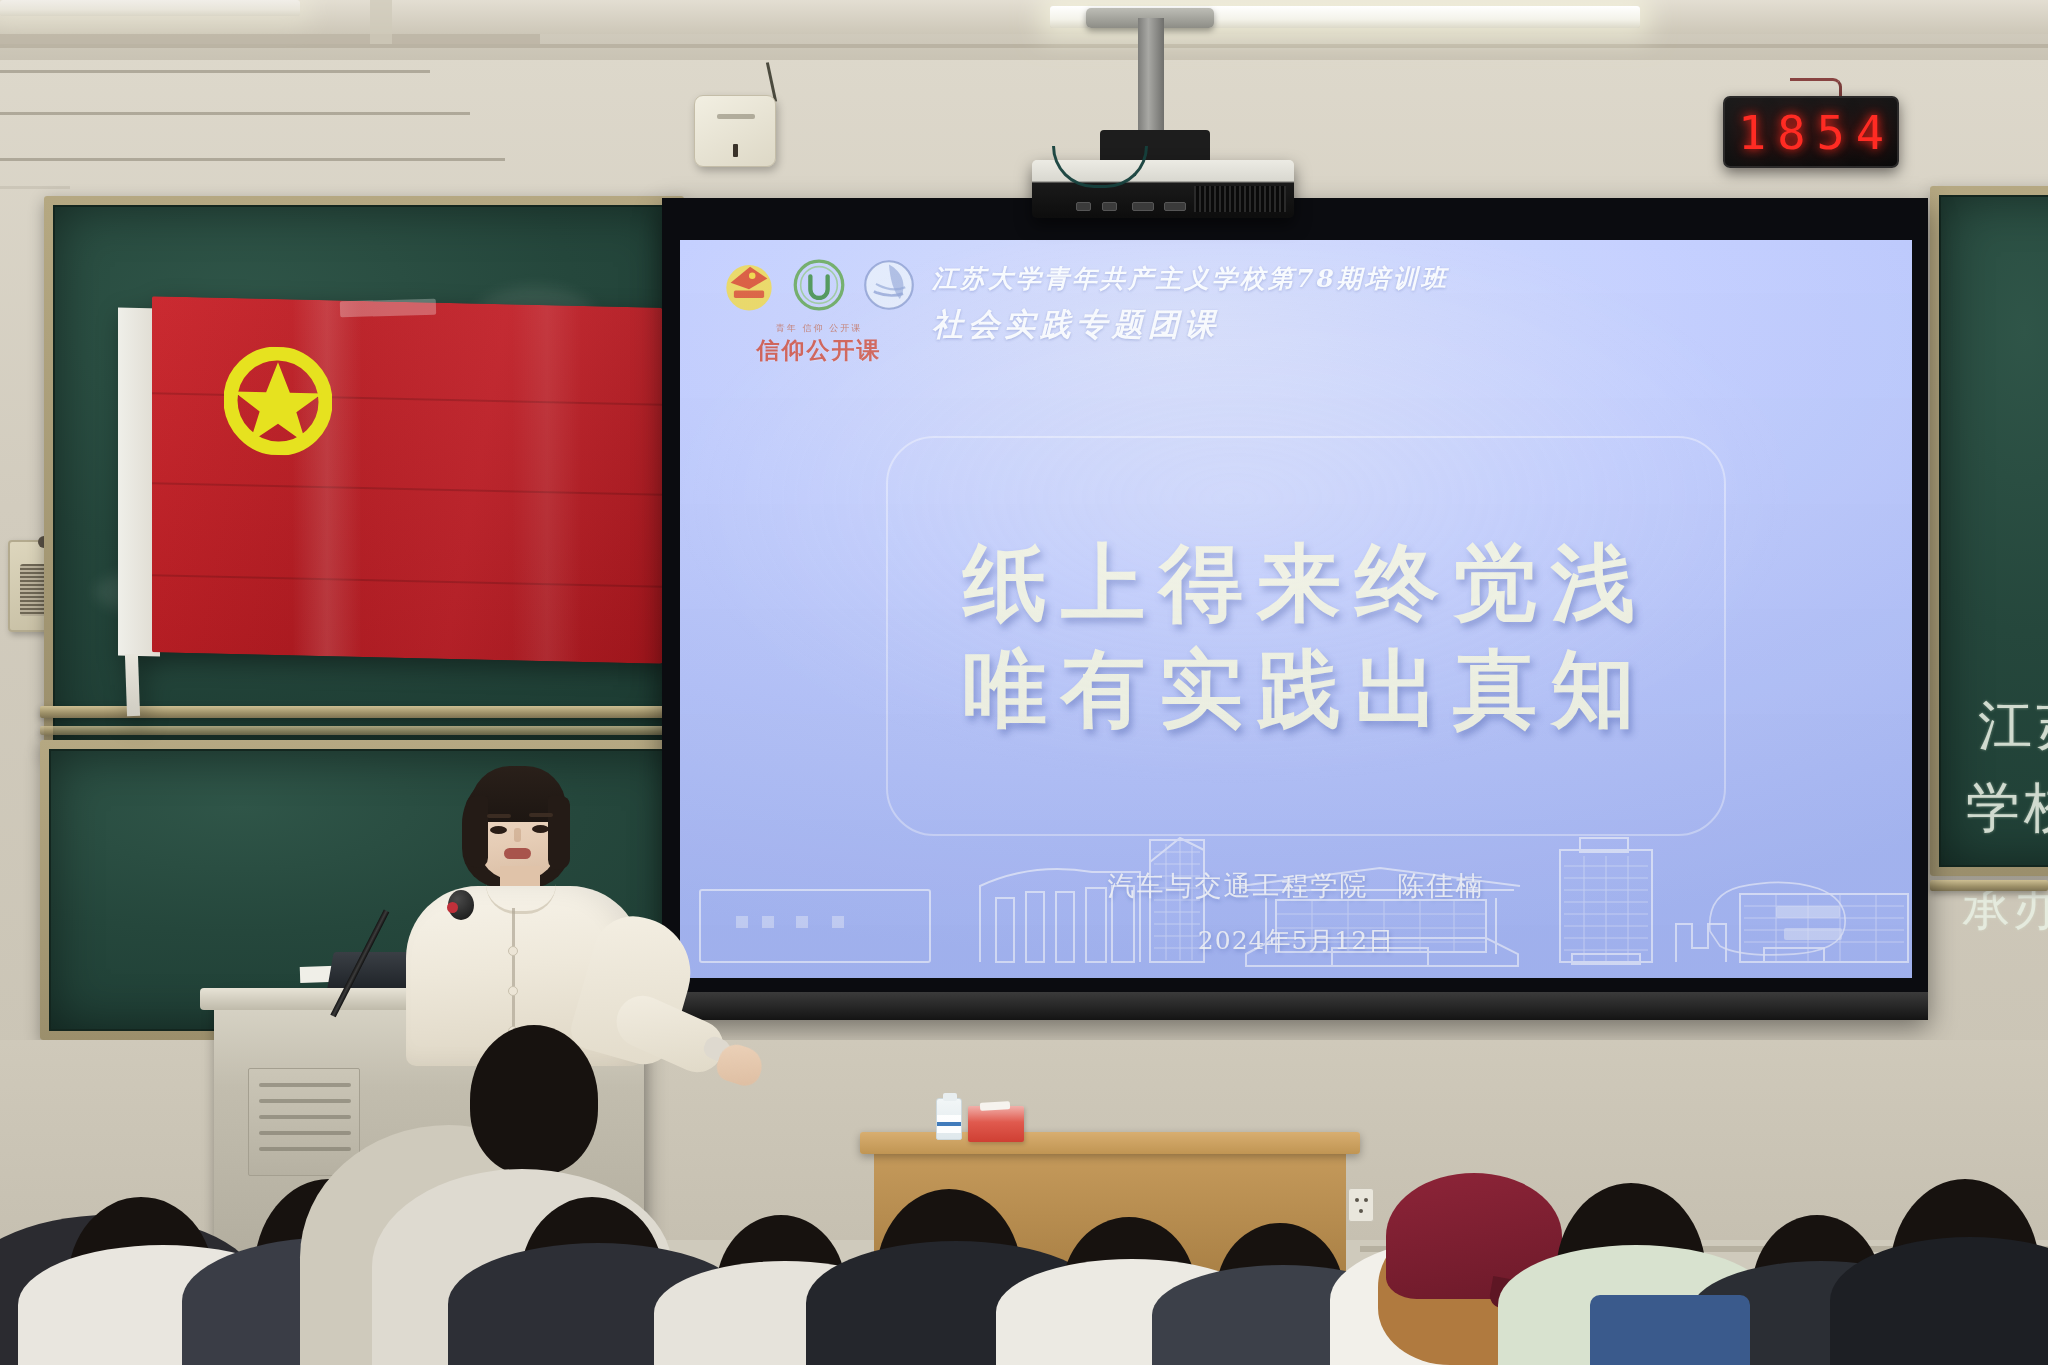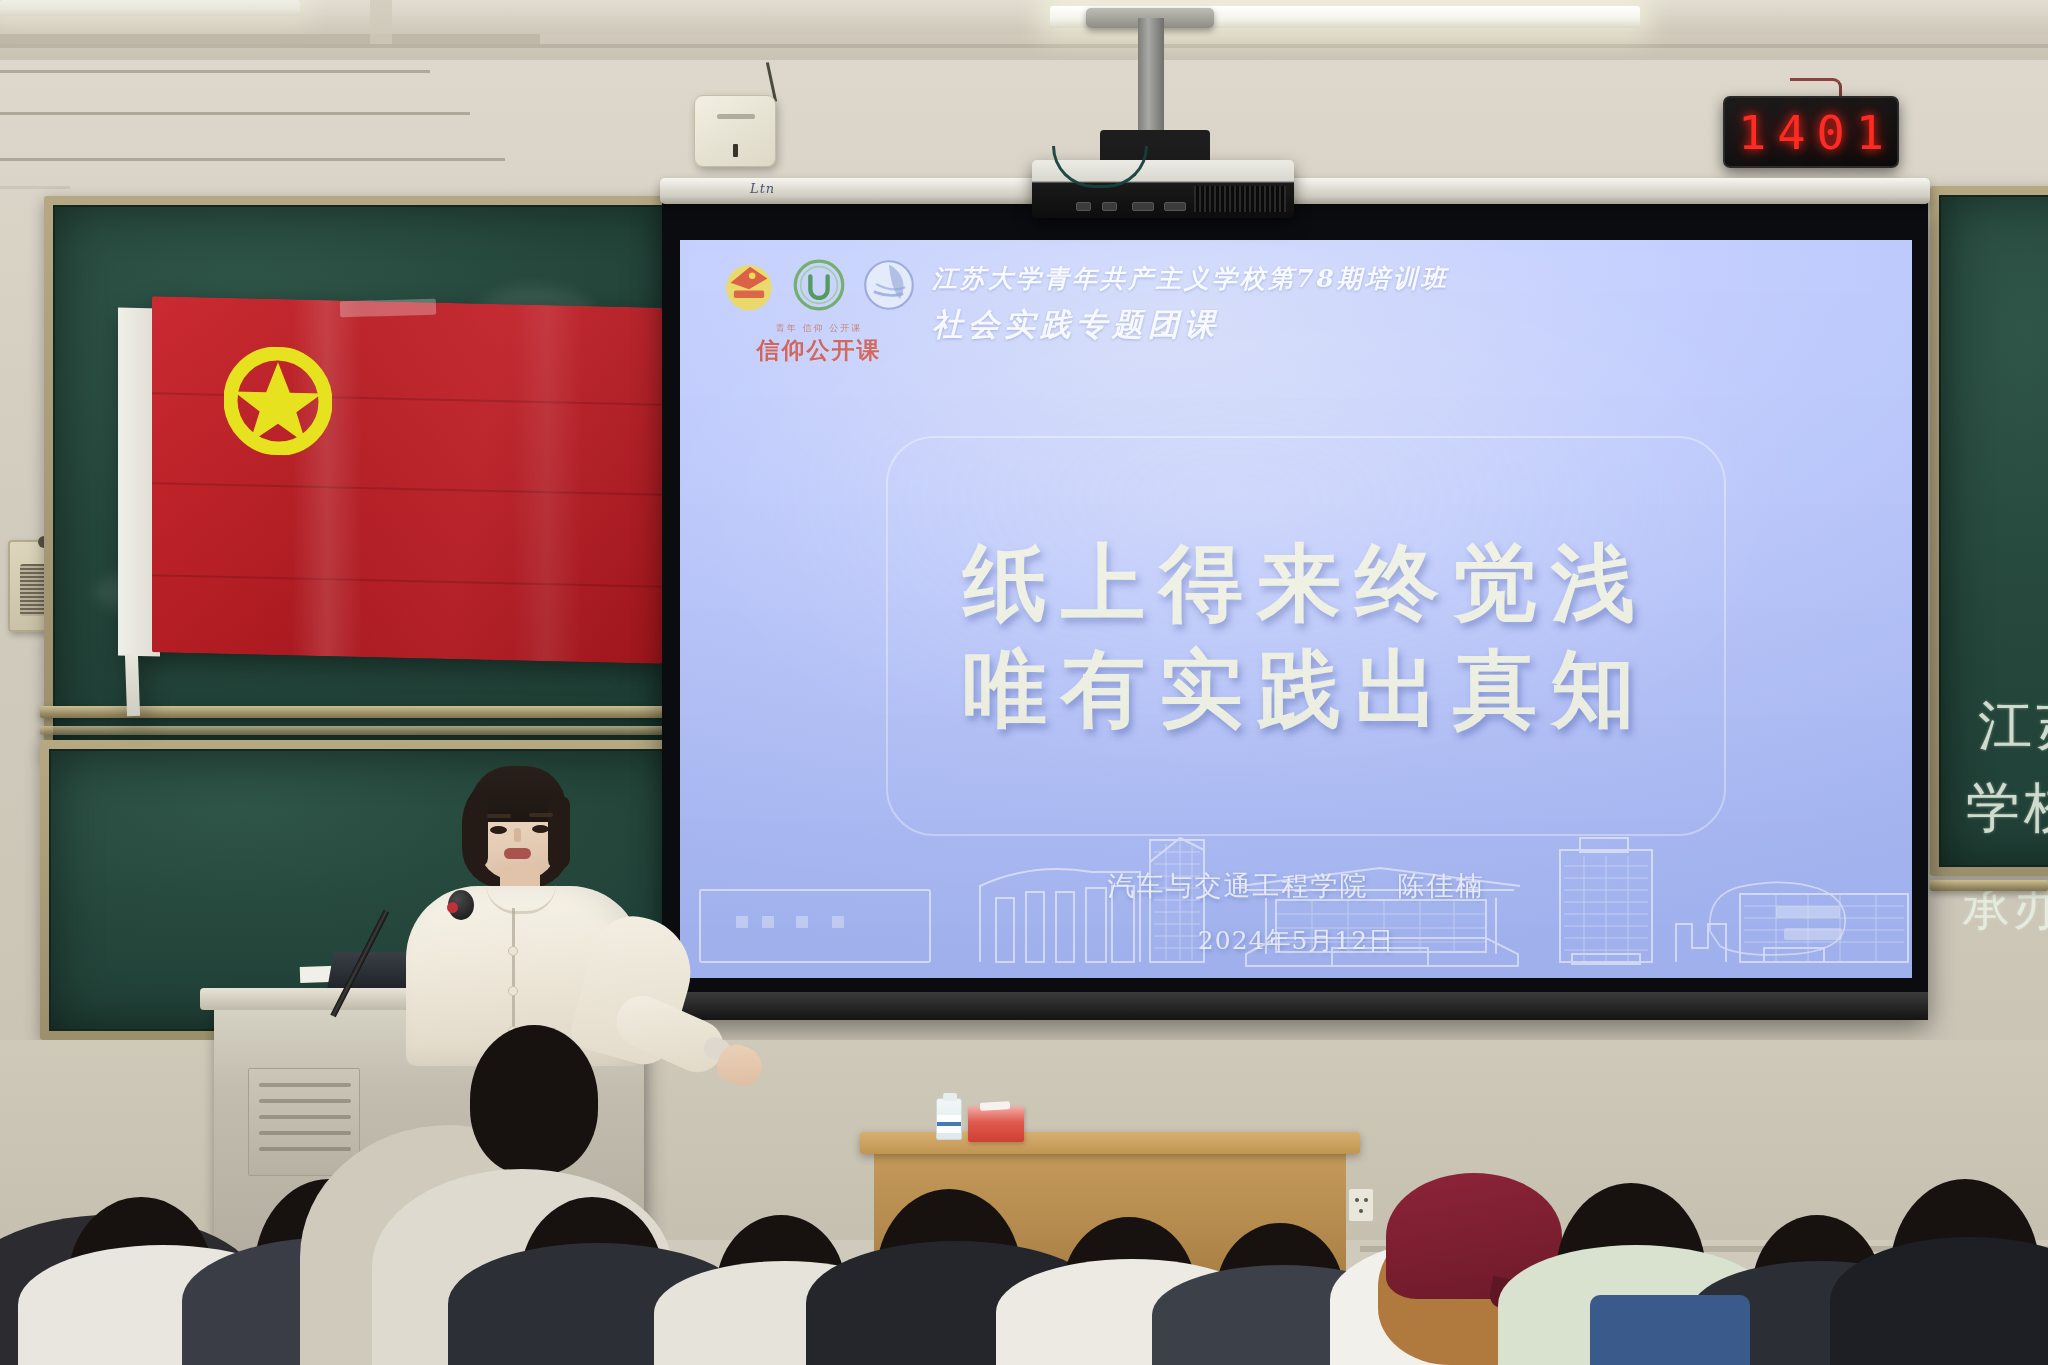--- a/index.html
+++ b/index.html
@@ -547,21 +547,21 @@
   </div>
 
   <div class="ap-cable"></div>
   <div class="wifi-ap">
     <div class="ap-mark"></div>
     <div class="ap-led"></div>
   </div>
 
   <div class="clock-wire"></div>
   <div class="clock">
-    <div class="digits">1401</div>
+    <div class="digits">1854</div>
   </div>
 
   <div class="board-frame" id="board-left">
     <div class="board-face">
       <div class="chalk-dust" style="left:40px;top:360px;width:160px;height:50px;"></div>
       <div class="chalk-dust" style="left:420px;top:80px;width:120px;height:60px;"></div>
     </div>
   </div>
   <div class="board-rail" style="left:40px;top:706px;width:650px;height:12px;"></div>
   <div class="board-rail" style="left:40px;top:726px;width:650px;height:9px;opacity:.8;"></div>
@@ -588,23 +588,20 @@
       <div class="flag-sheen" style="left:140px;"></div>
       <div class="flag-sheen" style="left:360px;opacity:.6;"></div>
       <svg class="flag-emblem" viewBox="0 0 100 100">
         <circle cx="50" cy="50" r="44" fill="none" stroke="#e6e21f" stroke-width="13"></circle>
         <polygon points="50,14 61,42 91,42 67,60 76,89 50,71 24,89 33,60 9,42 39,42" fill="#e6e21f"></polygon>
       </svg>
     </div>
     <div class="flag-tape"></div>
   </div>
 
-  <div class="screen-housing">
-    <div class="brand">Ltn</div>
-  </div>
   <div class="screen-black"></div>
   <div class="screen-bottombar"></div>
 
   <div class="slide">
 
     <div class="slide-logos">
       <svg class="logo" viewBox="0 0 100 100">
         <circle cx="50" cy="55" r="42" fill="#f0d94a" opacity=".85"></circle>
         <path d="M16 46 L52 16 L84 38 L50 58 Z" fill="#d84b3a" opacity=".9"></path>
         <circle cx="56" cy="33" r="6" fill="#f0d94a"></circle>

